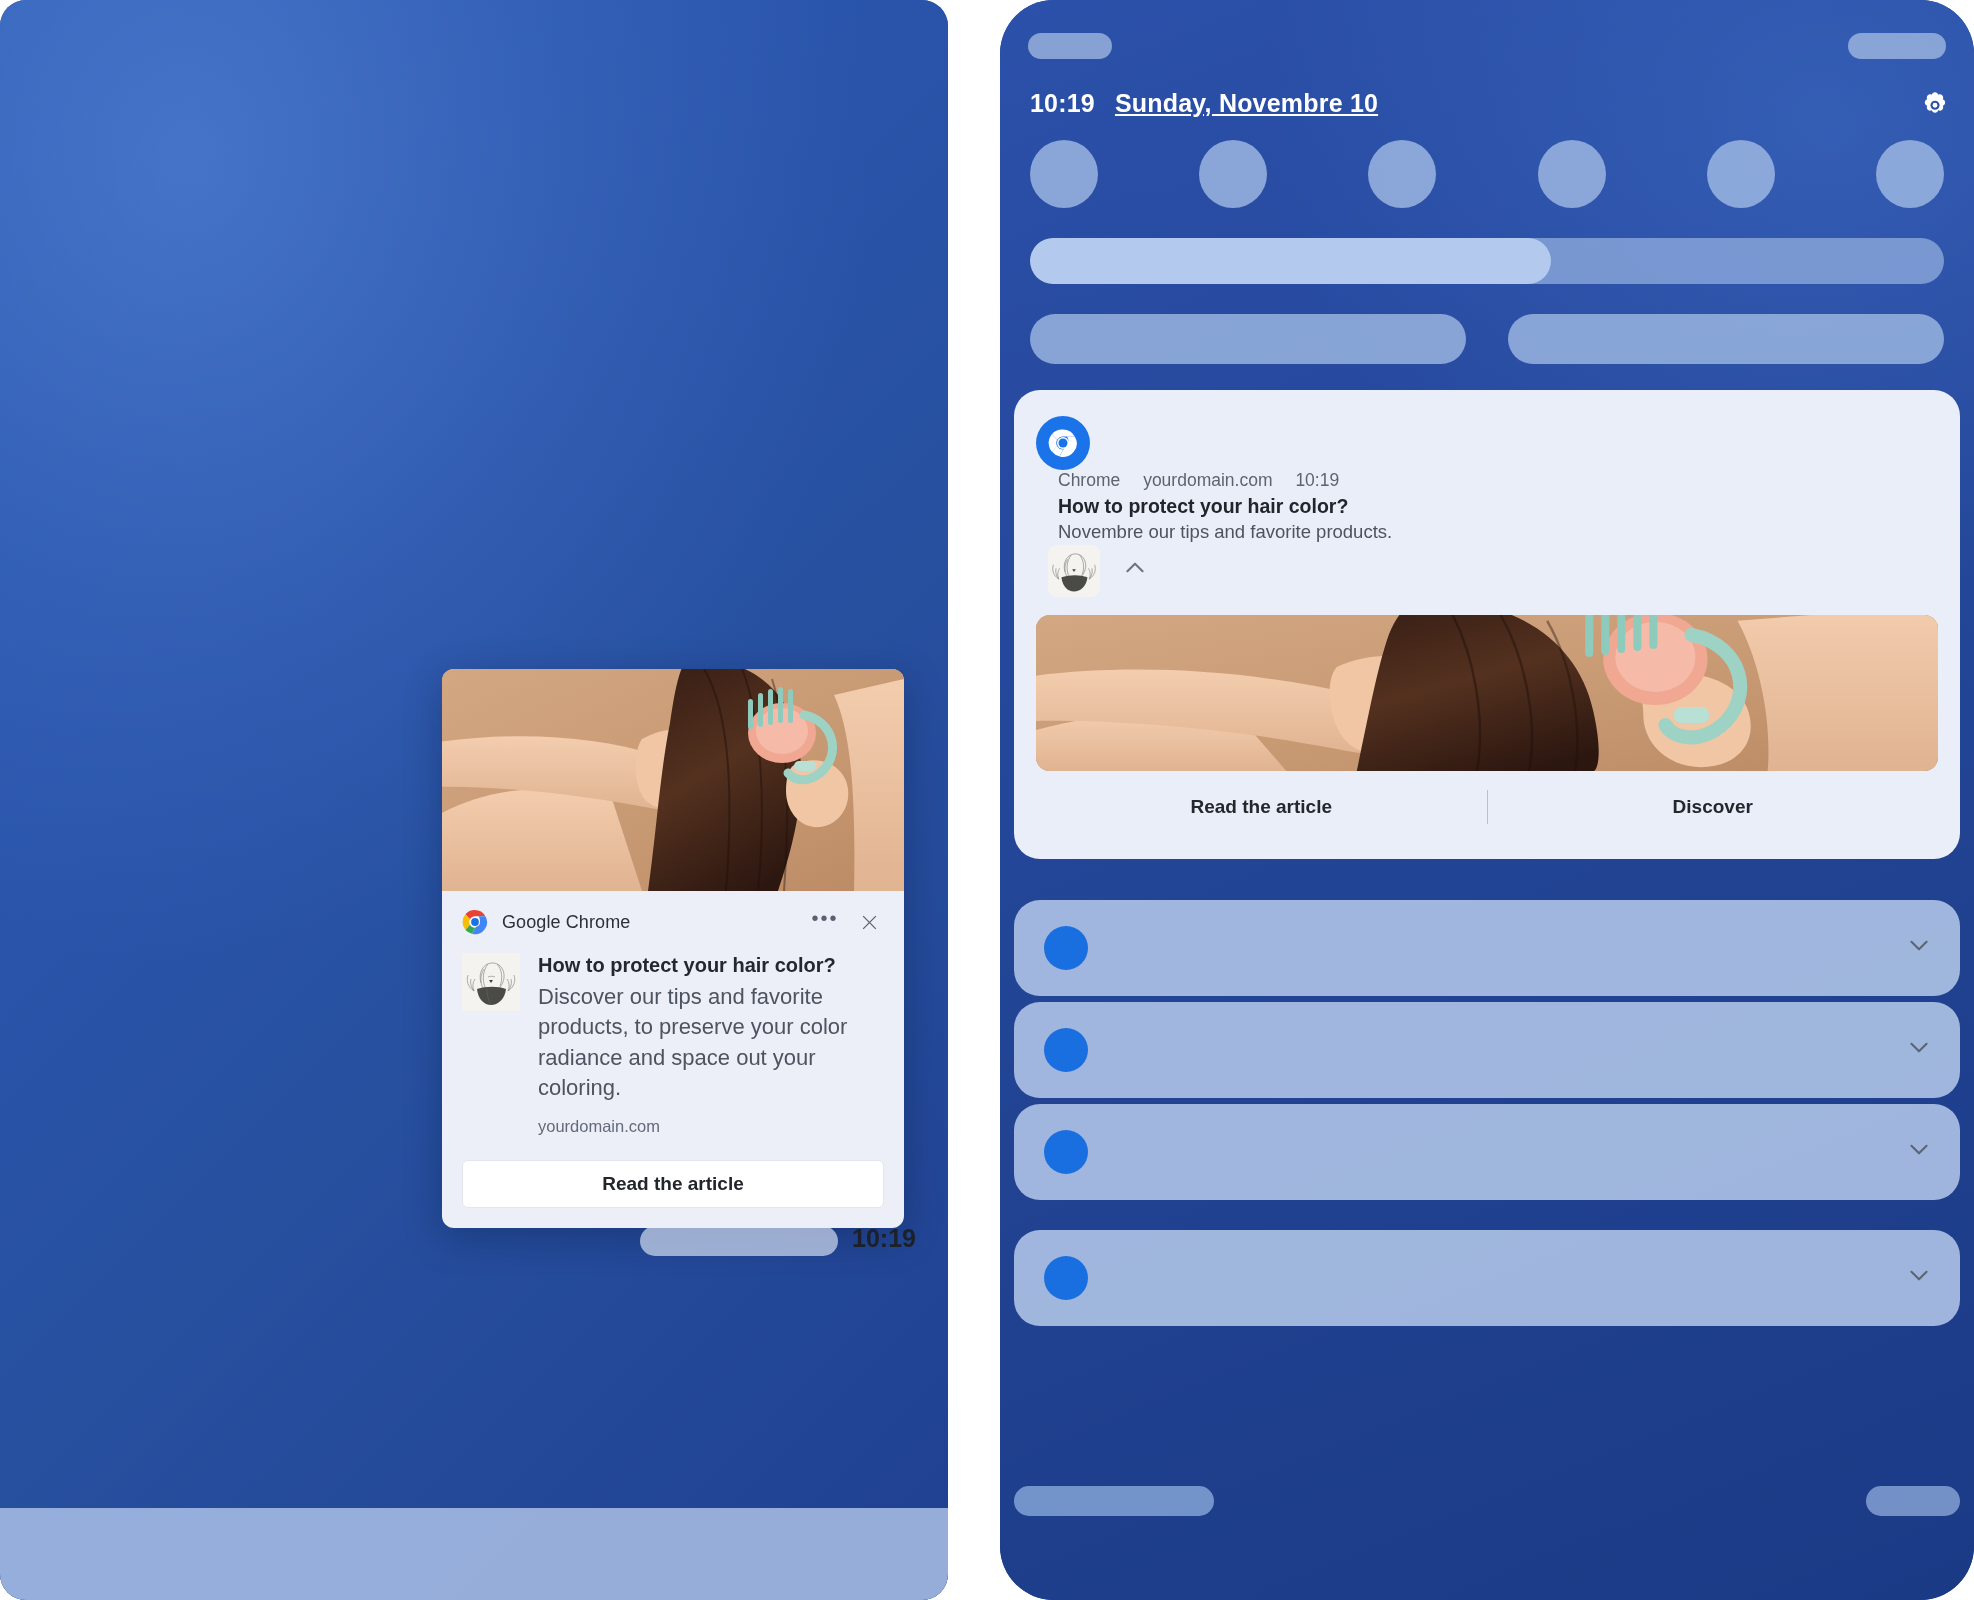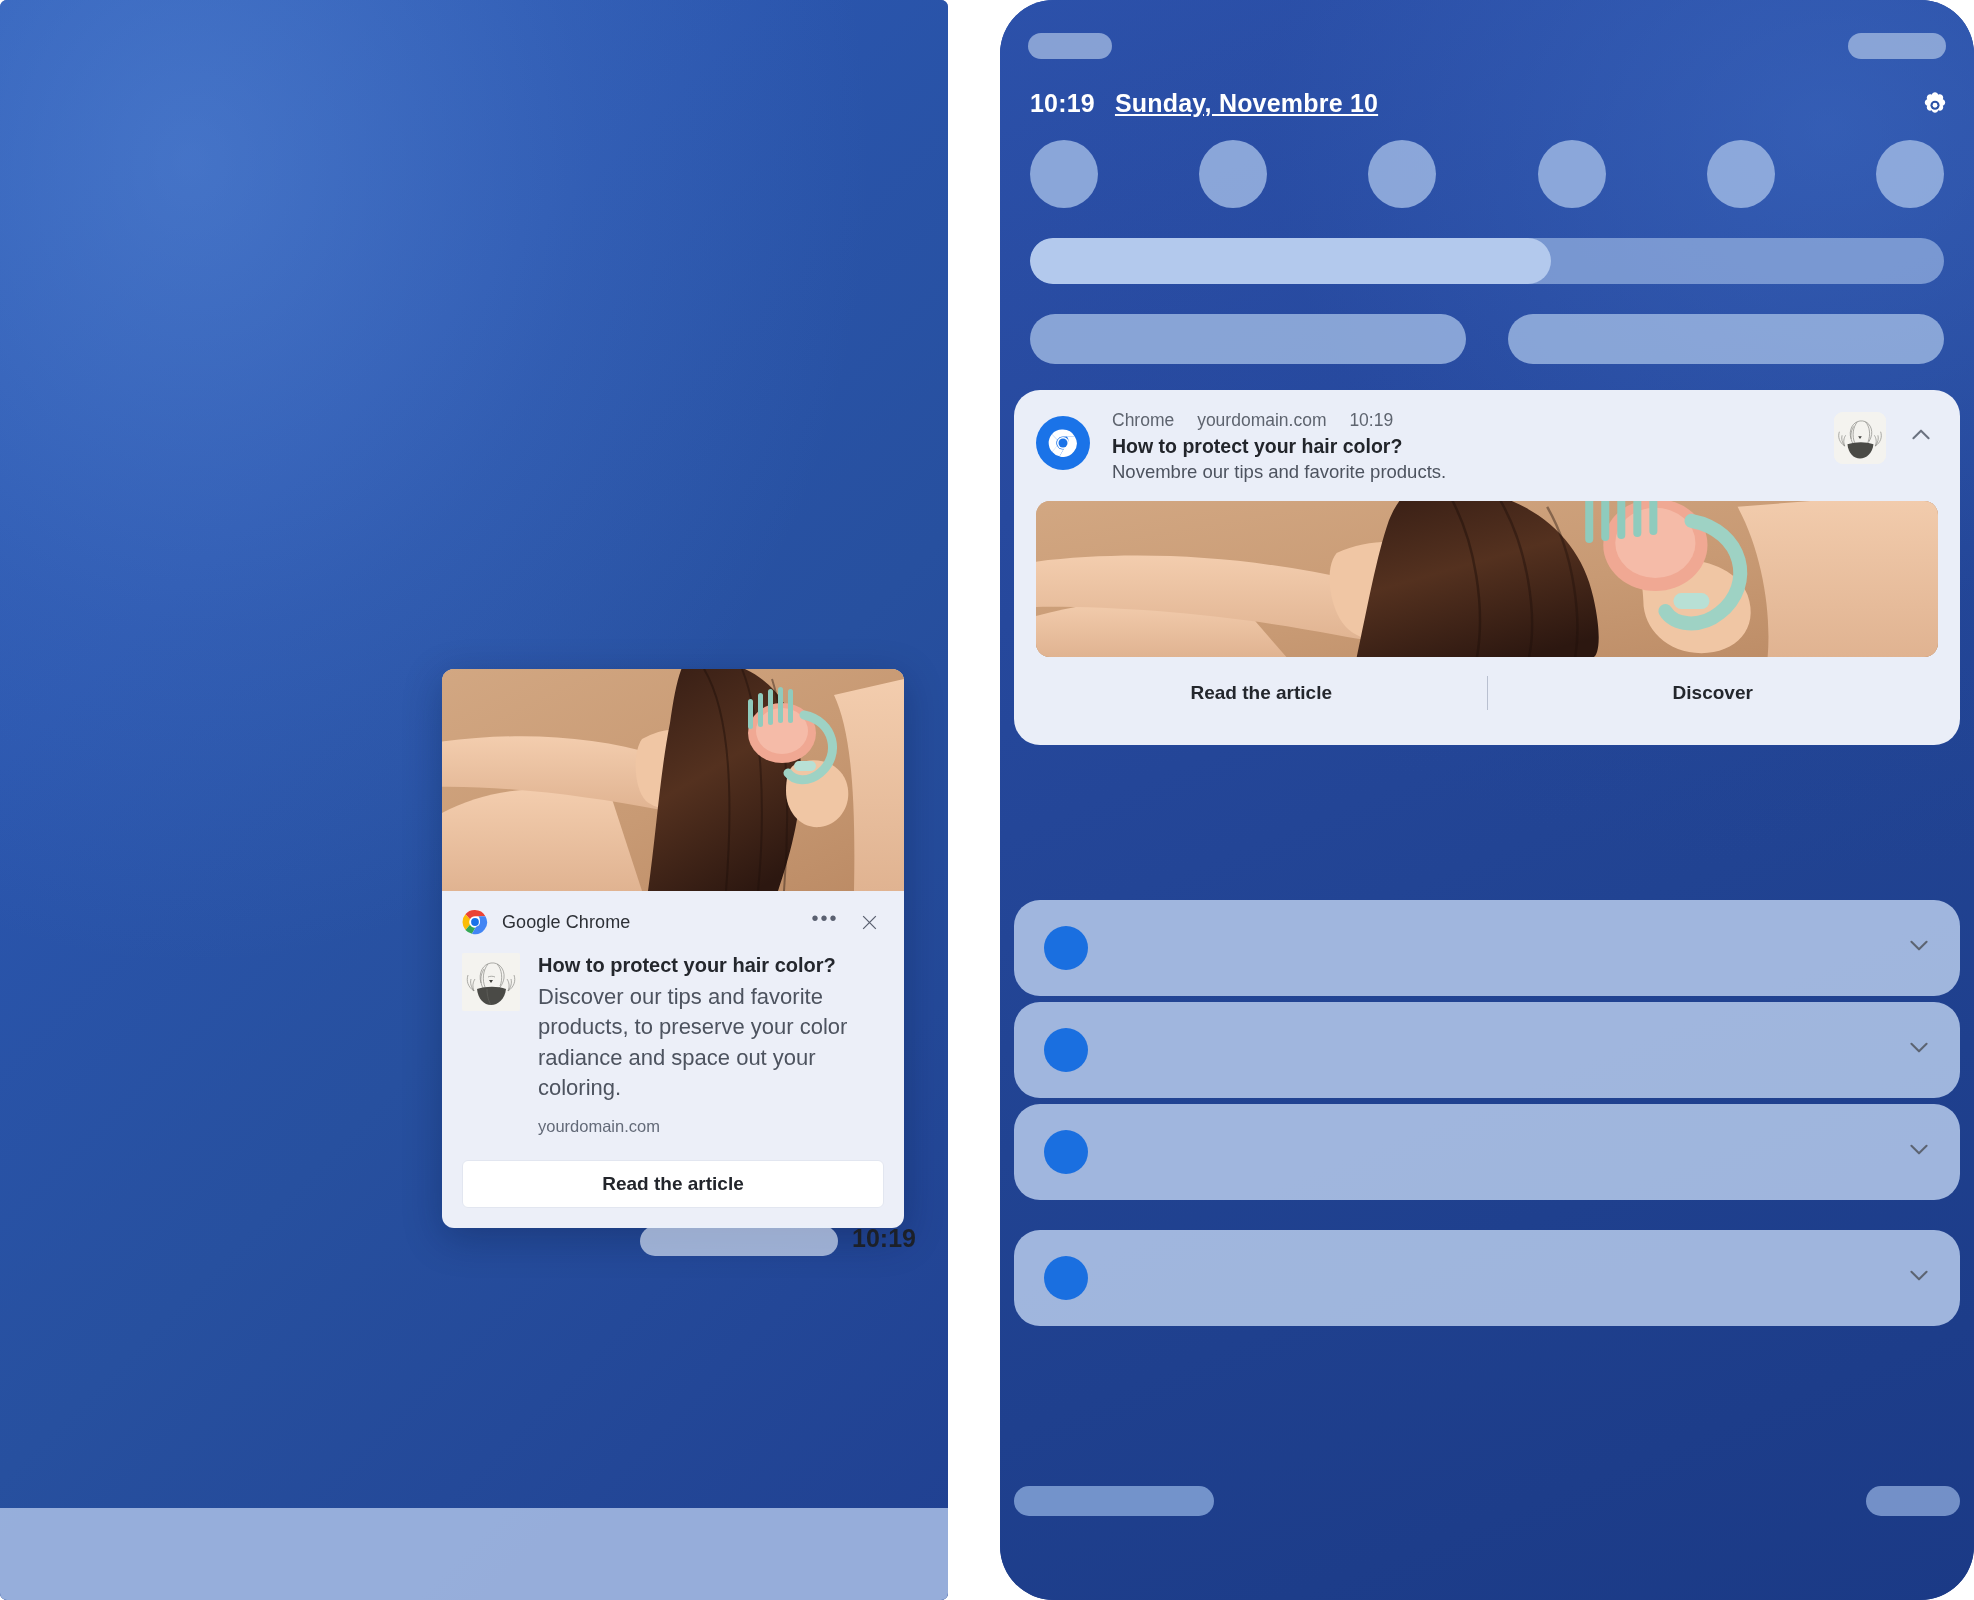--- a/index.html
+++ b/index.html
@@ -13,21 +13,21 @@
     position: relative;
     width: 1974px; height: 1600px;
     background: #ffffff;
   }
 
   
   .desktop {
     position: absolute;
     left: 0; top: 0;
     width: 948px; height: 1600px;
-    border-radius: 7px;
+    border-radius: 26px;
     overflow: hidden;
     background:
       radial-gradient(130% 95% at 18% 12%, #3a69c0 0%, #2f58b0 28%, #2b51a6 48%, #254a9e 70%, #1f4394 100%);
   }
   .desktop-wall {
     position: absolute; inset: 0;
     background:
       radial-gradient(100% 70% at 20% 10%, rgba(110,160,235,0.38) 0%, rgba(110,160,235,0.12) 42%, rgba(0,0,0,0) 72%),
       linear-gradient(135deg, #2d5bb5 0%, #2a55ad 30%, #27509f 58%, #204091 100%);
   }
@@ -212,21 +212,21 @@
 
   
   .ph-notif {
     position: absolute;
     left: 14px; top: 390px;
     width: 946px;
     background: #eaeef8;
     border-radius: 26px;
     padding: 20px 22px 16px 22px;
   }
-  .ph-notif-head { display: flex; }
+  .ph-notif-head { display: flex; flex-direction: column; }
   .ph-notif-icon {
     flex: 0 0 54px; width: 54px; height: 54px;
     border-radius: 50%;
     background: #1a73e8;
     display: flex; align-items: center; justify-content: center;
     margin-top: 6px;
   }
   .ph-notif-mid { flex: 1 1 auto; min-width: 0; margin-left: 22px; }
   .ph-meta {
     font-size: 17.5px; color: #5e646f;

